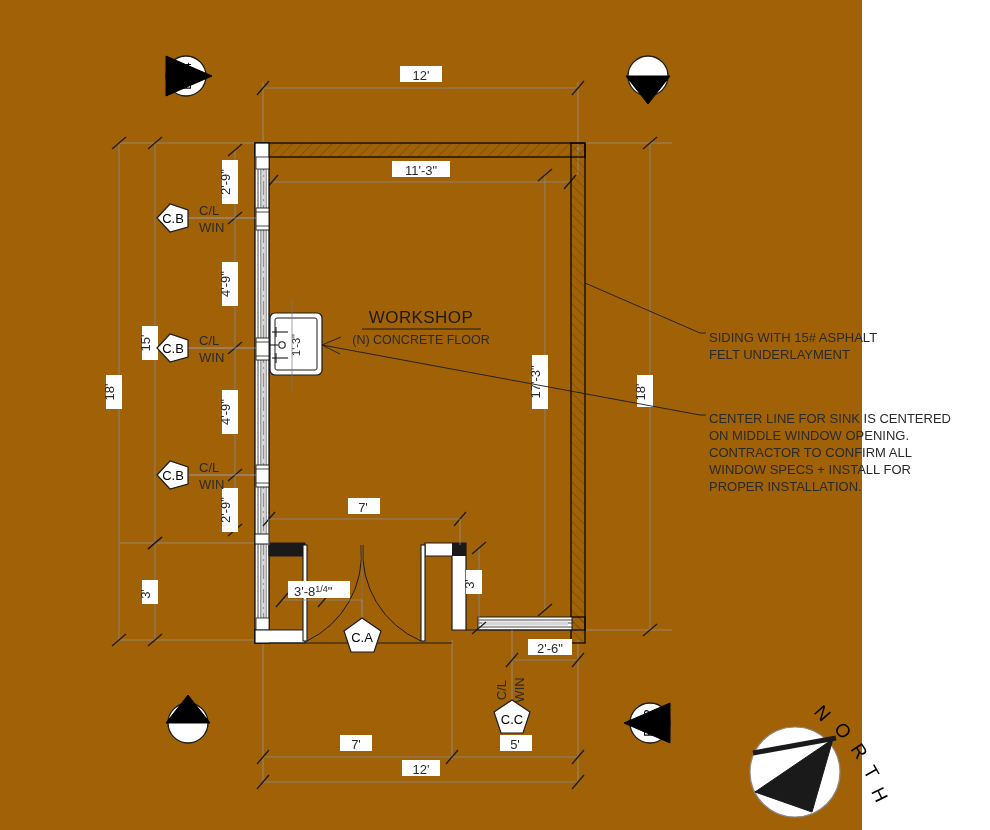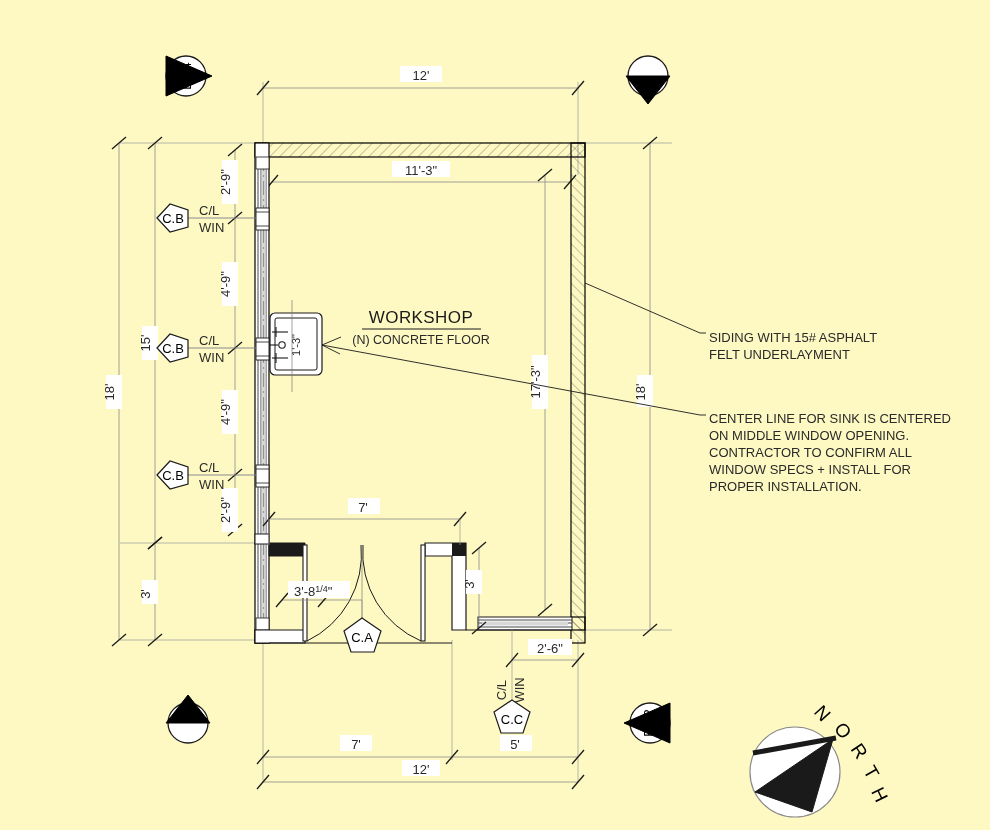--- a/index.html
+++ b/index.html
@@ -10,23 +10,23 @@
   }
   body {
     width: 990px;
     height: 830px;
     font-family: "Liberation Sans", sans-serif;
     color: #1a1a1a;
     overflow: hidden;
   }
   #plan-root {
     position: relative;
-    width: 990px;
+    width: 862px;
     height: 830px;
-    background: #fef9c3;
+    background: #a16207;
   }
   svg#plan-svg {
     position: absolute;
     top: 0;
     left: 0;
     width: 990px;
     height: 830px;
     display: block;
   }
   

